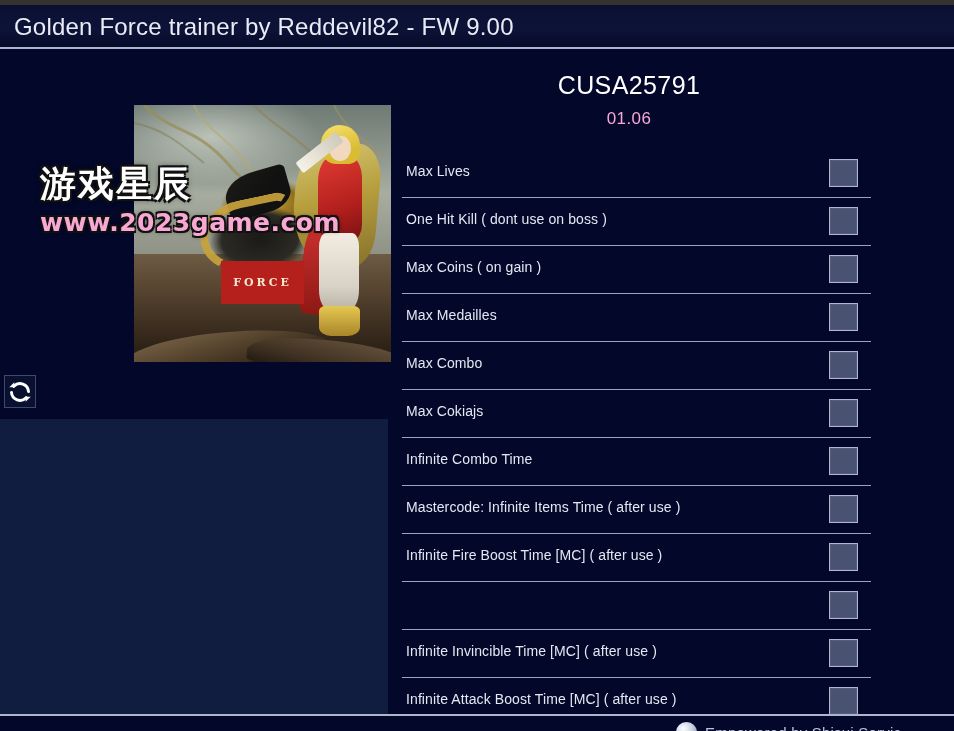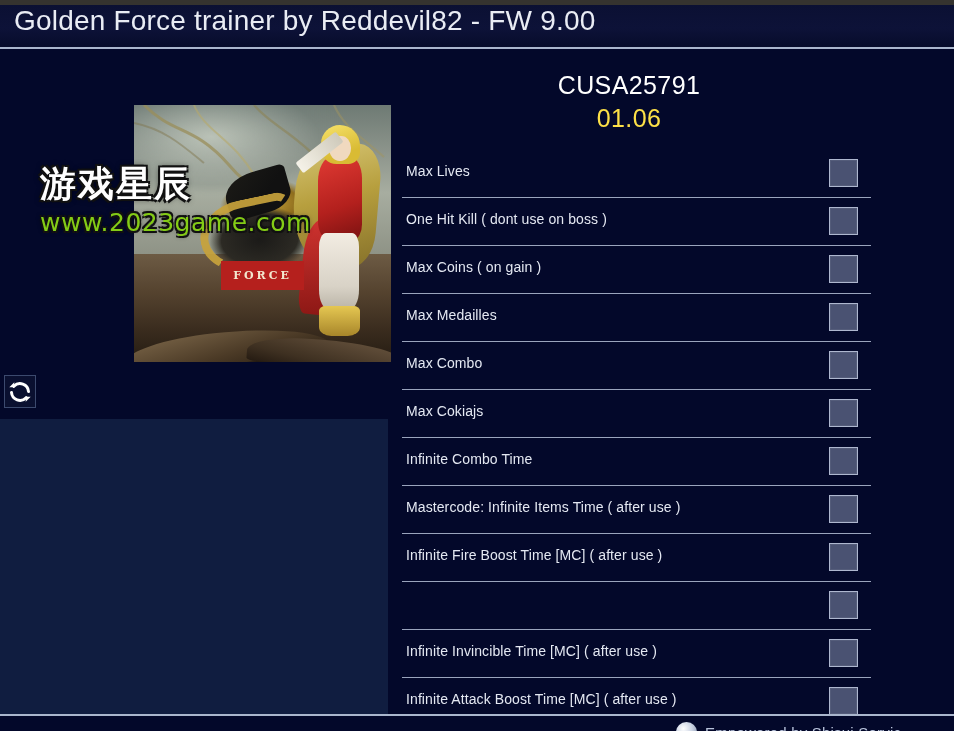--- a/index.html
+++ b/index.html
@@ -28,22 +28,22 @@
   }
   .titlebar {
     position: absolute;
     left: 0; top: 5px;
     width: 954px; height: 42px;
     background: linear-gradient(180deg, #0b1033 0%, #0d1238 55%, #070c2b 100%);
   }
   .titlebar-text {
     position: absolute;
     left: 14px;
-    top: 0;
-    font-size: 28px;
+    top: 8px;
+    font-size: 24px;
     color: #e9ecf4;
     letter-spacing: .2px;
     white-space: nowrap;
   }
   .titlebar-underline {
     position: absolute;
     left: 0; top: 47px;
     width: 954px; height: 2px;
     background: #aab6cd;
   }
@@ -189,21 +189,21 @@
     letter-spacing: 1px;
     color: #e8c74e;
     text-shadow:
       0 0 2px #3a2a05,
       2px 2px 0 #5a4207,
       -1px -1px 0 #6d520c;
   }
   .cover-logo-sub {
     display: inline-block;
     margin-top: 2px;
-    padding: 8px 12px;
+    padding: 15px 12px;
     background: #b5201d;
     color: #f3e7cf;
     font-family: "DejaVu Serif", serif;
     font-weight: bold;
     font-size: 11px;
     letter-spacing: 3px;
   }
 
   
   .watermark {
@@ -219,24 +219,24 @@
     line-height: 50px;
     color: #ffffff;
     letter-spacing: 2px;
     text-shadow:
       -2px -2px 0 #111, 2px -2px 0 #111,
       -2px 2px 0 #111, 2px 2px 0 #111,
       0 0 6px rgba(0,0,0,.8);
   }
   .wm-url {
     font-family: "DejaVu Sans", sans-serif;
-    font-weight: normal;
+    font-weight: bold;
     font-size: 25px;
     line-height: 28px;
-    color: #84cc16;
+    color: #f9a8d4;
     letter-spacing: .5px;
     text-shadow:
       -1.6px -1.6px 0 #111, 1.6px -1.6px 0 #111,
       -1.6px 1.6px 0 #111, 1.6px 1.6px 0 #111,
       0 0 5px rgba(0,0,0,.8);
   }
 
   
   .refresh-btn {
     position: absolute;
@@ -271,23 +271,23 @@
     width: 480px;
     text-align: center;
   }
   .list-header-id {
     font-size: 25px;
     line-height: 33px;
     color: #ffffff;
     letter-spacing: .4px;
   }
   .list-header-ver {
-    font-size: 25px;
+    font-size: 17px;
     line-height: 33px;
-    color: #fde047;
+    color: #f9a8d4;
     letter-spacing: .4px;
   }
   .rows {
     position: absolute;
     left: 0; top: 101px;
     width: 565px;
   }
   .row {
     position: relative;
     height: 48px;

